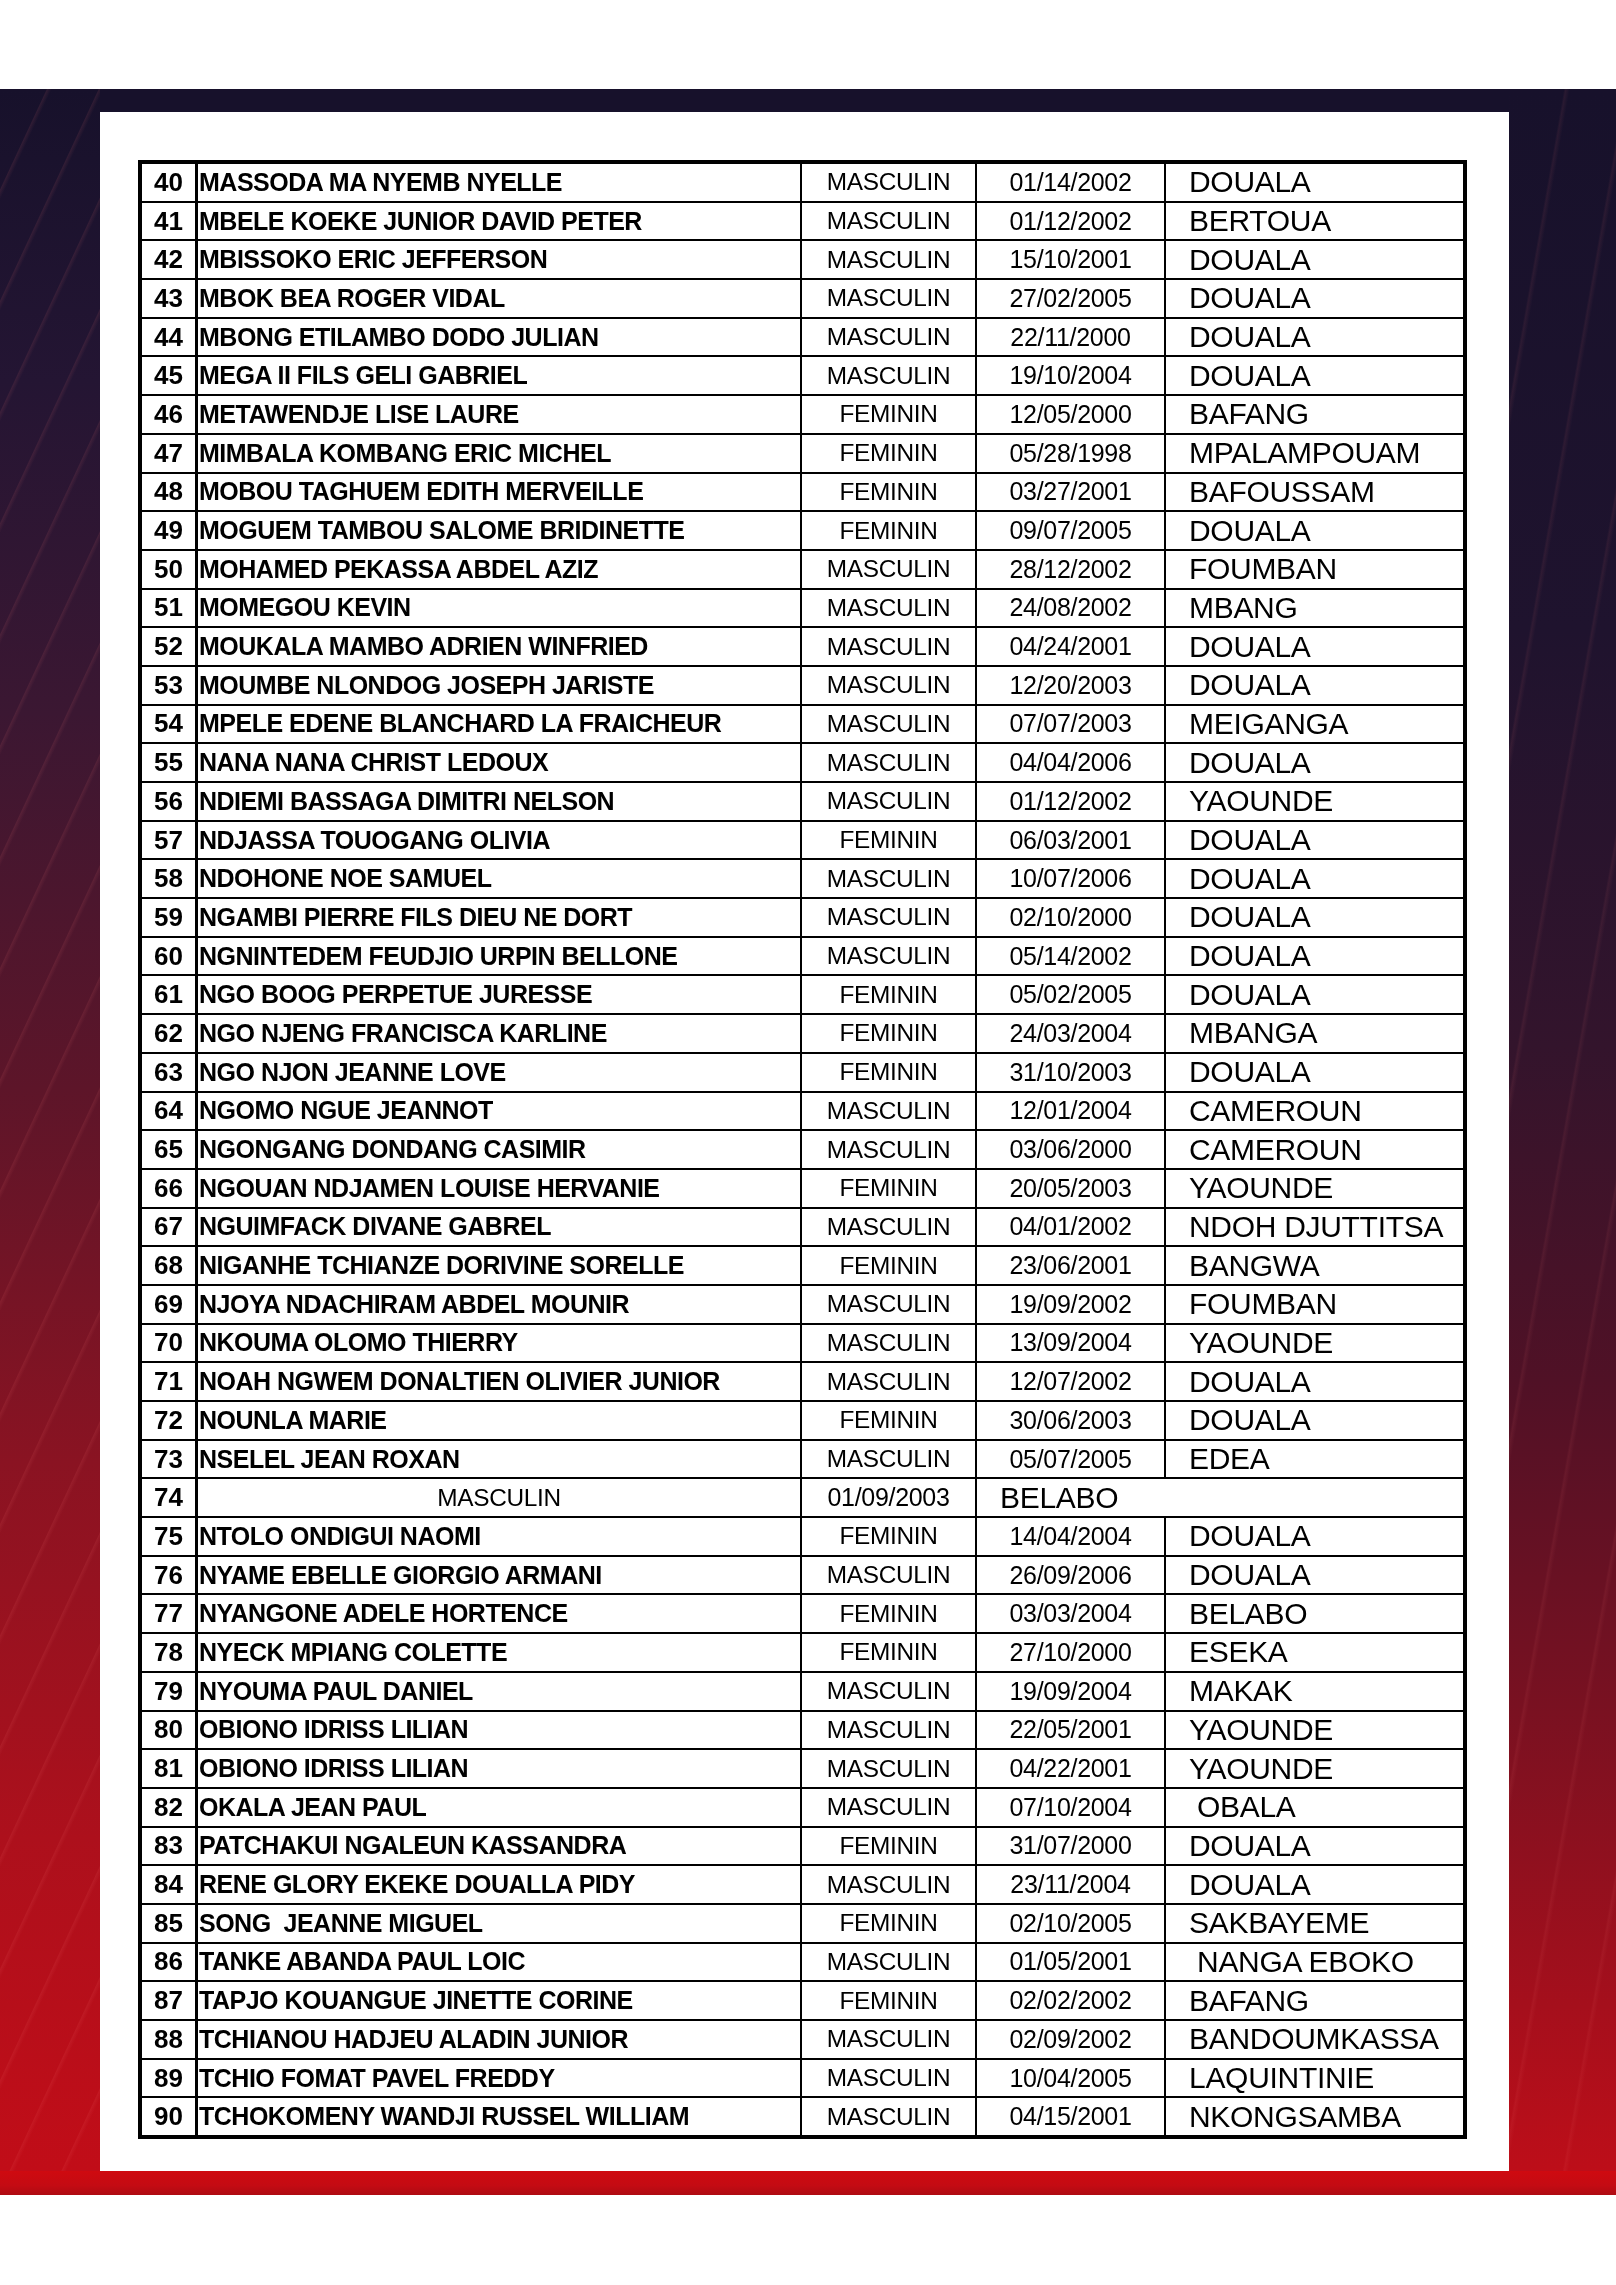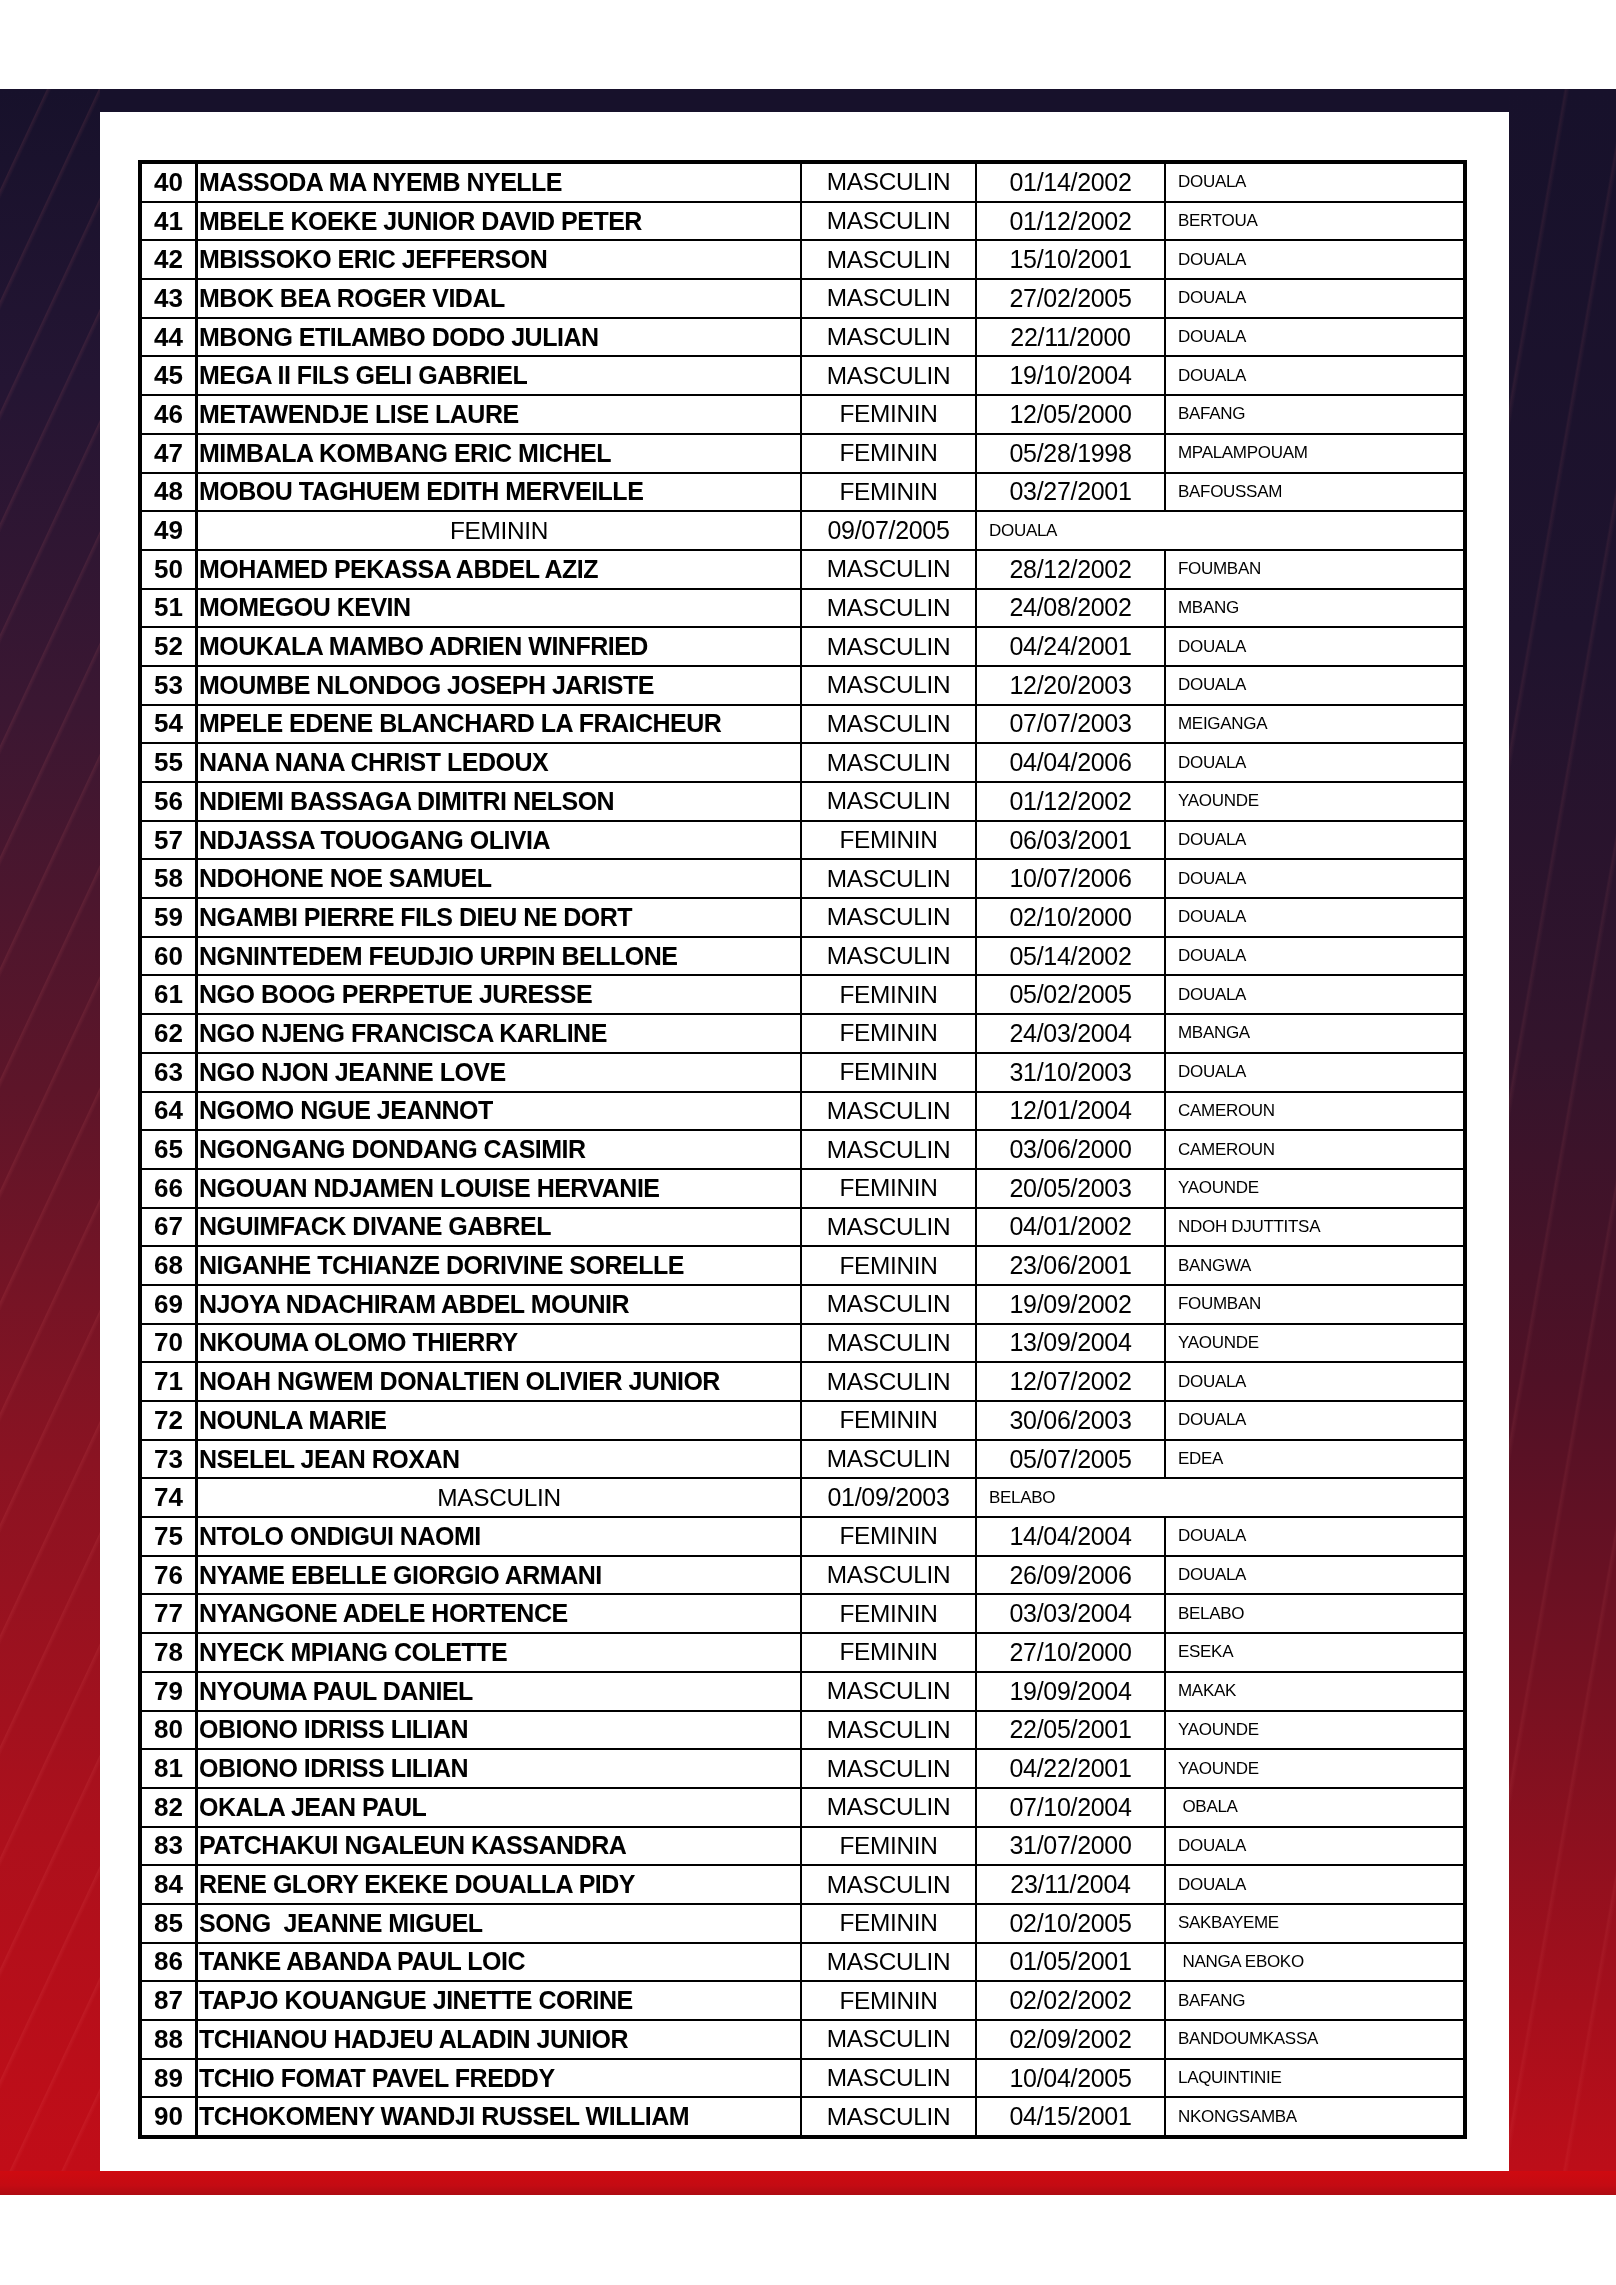--- a/index.html
+++ b/index.html
@@ -66,21 +66,21 @@
     justify-content:center;
     font-weight:bold;font-size:26px;
     border-right-width:3.6px !important;
   }
   .c-name{
     padding-left:1px;
     font-weight:bold;font-size:25px;letter-spacing:-0.5px;
   }
   .c-sex{justify-content:center;font-size:24.4px;letter-spacing:-0.3px;}
   .c-dob{justify-content:center;font-size:25px;letter-spacing:-0.3px;}
-  .c-city{padding-left:12px;font-size:17px;letter-spacing:-0.3px;}
+  .c-city{padding-left:23px;font-size:30px;letter-spacing:-0.3px;}
 </style>
 </head>
 <body>
 
 <div class="screen">
   <div class="band-top"></div>
   <div class="col-left"></div>
   <div class="col-right"></div>
   <div class="stripe-bottom"></div>
 
@@ -152,20 +152,21 @@
     <div class="row">
       <div class="cell c-num">48</div>
       <div class="cell c-name">MOBOU TAGHUEM EDITH MERVEILLE</div>
       <div class="cell c-sex">FEMININ</div>
       <div class="cell c-dob">03/27/2001</div>
       <div class="cell c-city">BAFOUSSAM</div>
     </div>
 
     <div class="row">
       <div class="cell c-num">49</div>
+      <div class="cell c-name">MOGUEM TAMBOU SALOME BRIDINETTE</div>
       <div class="cell c-sex">FEMININ</div>
       <div class="cell c-dob">09/07/2005</div>
       <div class="cell c-city">DOUALA</div>
     </div>
 
     <div class="row">
       <div class="cell c-num">50</div>
       <div class="cell c-name">MOHAMED PEKASSA ABDEL AZIZ</div>
       <div class="cell c-sex">MASCULIN</div>
       <div class="cell c-dob">28/12/2002</div>

